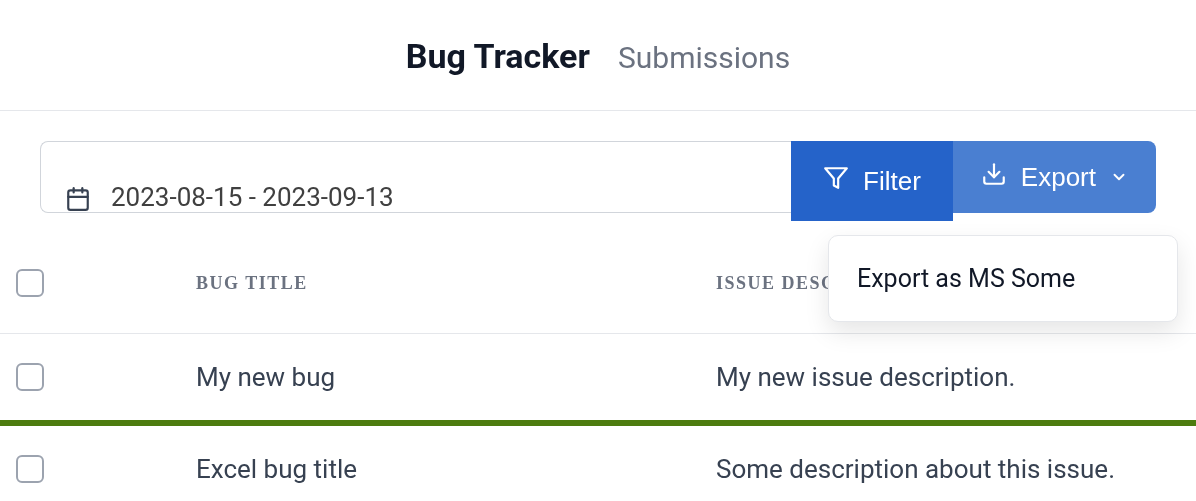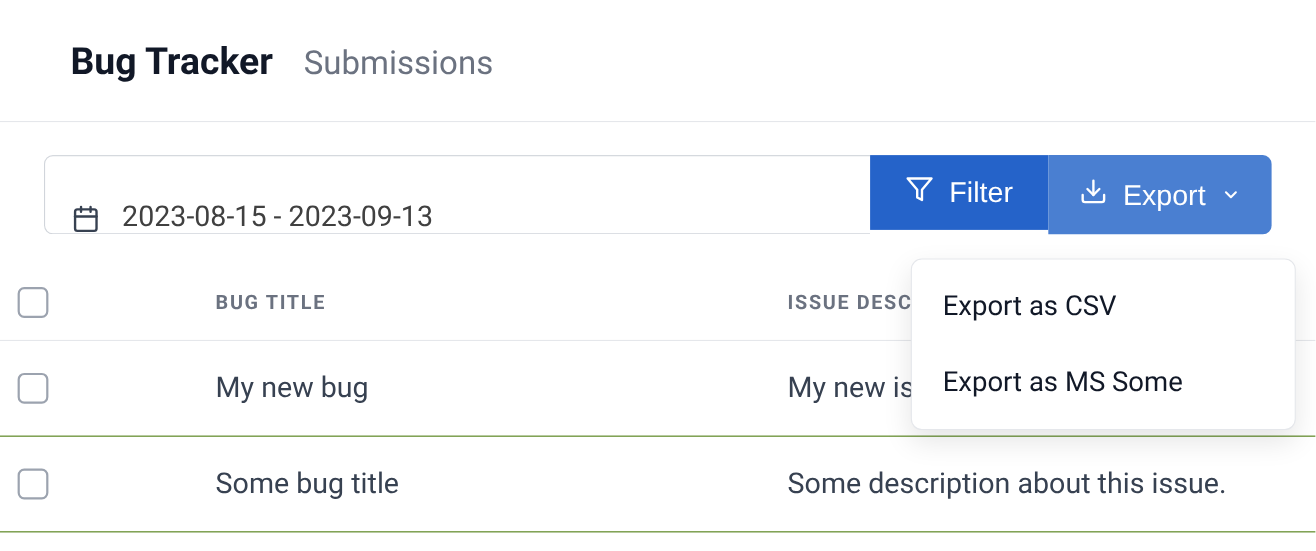--- a/index.html
+++ b/index.html
@@ -12,21 +12,22 @@
       background: #fff;
       width: 1196px;
       height: 501px;
       overflow: hidden;
       position: relative;
     }
     .header {
       display: flex;
       align-items: baseline;
       gap: 28px;
-      padding: 28px 40px 34px 64px;
+      padding: 28px 40px 34px 40px;
+      justify-content: center;
     }
     .app-title {
       font-size: 34px;
       font-weight: 700;
       color: #111827;
     }
     .page-subtitle {
       font-size: 30px;
       font-weight: 400;
       color: #6b7280;
@@ -61,21 +62,21 @@
       align-items: center;
     }
     .filter-btn {
       display: flex;
       align-items: center;
       gap: 14px;
       background: #2563c9;
       color: #fff;
       border: none;
       padding: 0 32px;
-      height: 68px;
+      height: 80px;
       font-size: 26px;
       cursor: pointer;
     }
     .export-btn {
       display: flex;
       align-items: center;
       gap: 14px;
       background: #4a7fd1;
       color: #fff;
       border: none;
@@ -85,40 +86,41 @@
       border-radius: 0 8px 8px 0;
       cursor: pointer;
     }
     .table {
       margin-top: 28px;
     }
     .thead {
       display: grid;
       grid-template-columns: 180px 520px 1fr;
       align-items: center;
-      padding: 20px 0 20px 16px;
+      padding: 20px 0 36px 16px;
       border-bottom: 1px solid #e5e7eb;
+      font-family: Liberation Serif, serif;
     }
     .th-check {
       display: flex;
       align-items: center;
     }
     .th-label {
       font-size: 18px;
       font-weight: 700;
       letter-spacing: 1.5px;
       color: #6b7280;
       text-transform: uppercase;
     }
     .trow {
       display: grid;
       grid-template-columns: 180px 520px 1fr;
       align-items: center;
       padding: 28px 0 28px 16px;
-      border-bottom: 1px solid #4d7c0f;
+      border-bottom: 6px solid #4d7c0f;
     }
     .td-text {
       font-size: 26px;
       color: #374151;
       white-space: nowrap;
       overflow: hidden;
       text-overflow: clip;
     }
     .checkbox {
       width: 28px;
@@ -207,21 +209,20 @@
       <div class="checkbox"></div>
     </div>
     <div class="td-text">My new bug</div>
     <div class="td-text">My new issue description.</div>
   </div>
 
   <div class="trow">
     <div class="th-check">
       <div class="checkbox"></div>
     </div>
-    <div class="td-text">Some bug title</div>
+    <div class="td-text">Excel bug title</div>
     <div class="td-text">Some description about this issue.</div>
   </div>
 </div>
 
 <div class="dropdown">
-  <div class="dropdown-item">Export as CSV</div>
   <div class="dropdown-item">Export as MS Some</div>
 </div>
 
 </body></html>

